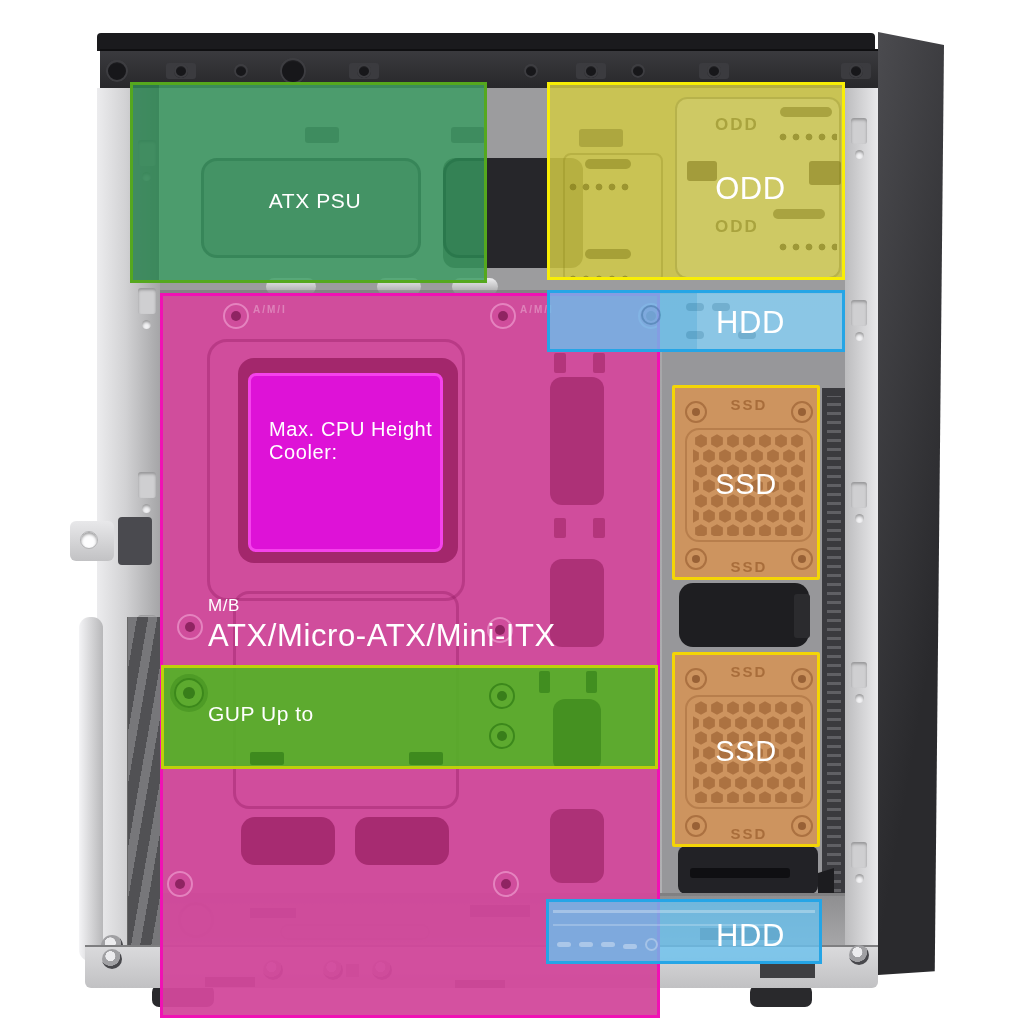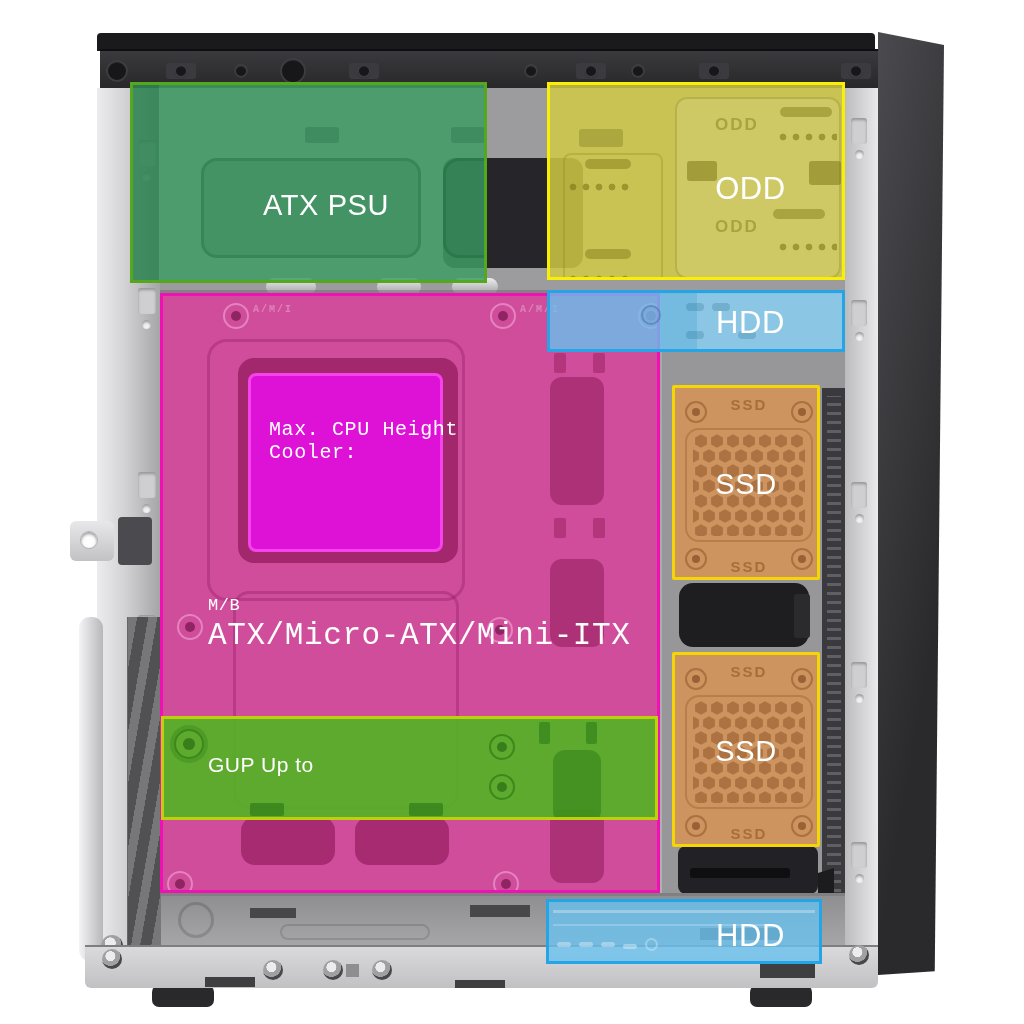--- a/index.html
+++ b/index.html
@@ -120,21 +120,21 @@
     <div class="rivet" style="left:178px;top:13px;width:20px;height:20px;"></div>
     <div class="rivet" style="left:238px;top:13px;width:20px;height:20px;"></div>
     <div class="abs" style="left:261px;top:17px;width:13px;height:13px;background:#8e8e90;"></div>
     <div class="rivet" style="left:287px;top:13px;width:20px;height:20px;"></div>
     <div class="abs" style="left:120px;top:30px;width:50px;height:10px;background:#3f3f42;"></div>
     <div class="abs" style="left:370px;top:33px;width:50px;height:8px;background:#3f3f42;"></div>
     <div class="abs" style="left:675px;top:17px;width:55px;height:14px;background:#3f3f42;"></div>
     <div class="rivet" style="left:764px;top:-2px;width:20px;height:20px;"></div>
   </div>
 
-  <div class="region" style="left:160px;top:293px;width:500px;height:600px;background:var(--mb-fill);border-color:var(--mb-border);font-family:Liberation Mono, monospace;">
+  <div class="region" style="left:160px;top:293px;width:500px;height:725px;background:var(--mb-fill);border-color:var(--mb-border);">
     <div class="stamp" style="left:44px;top:43px;width:258px;height:262px;"></div>
     <div class="stamp" style="left:70px;top:295px;width:226px;height:218px;border-radius:16px;"></div>
     <div class="abs" style="left:75px;top:62px;width:220px;height:205px;background:rgba(125,10,70,.55);border-radius:16px;"></div>
     <div class="pill" style="left:387px;top:81px;width:54px;height:128px;background:rgba(130,15,75,.45);border-radius:12px;"></div>
     <div class="pill" style="left:387px;top:263px;width:54px;height:88px;background:rgba(130,15,75,.45);border-radius:12px;"></div>
     <div class="pill" style="left:387px;top:513px;width:54px;height:74px;background:rgba(130,15,75,.45);border-radius:12px;"></div>
     <div class="abs" style="left:391px;top:57px;width:12px;height:20px;background:rgba(150,30,90,.5);border-radius:2px;"></div>
     <div class="abs" style="left:430px;top:57px;width:12px;height:20px;background:rgba(150,30,90,.5);border-radius:2px;"></div>
     <div class="abs" style="left:391px;top:222px;width:12px;height:20px;background:rgba(150,30,90,.5);border-radius:2px;"></div>
     <div class="abs" style="left:430px;top:222px;width:12px;height:20px;background:rgba(150,30,90,.5);border-radius:2px;"></div>
@@ -150,41 +150,41 @@
     <div class="emboss" style="left:90px;top:8px;font-size:10px;color:rgba(255,255,255,.3);">A/M/I</div>
     <div class="emboss" style="left:357px;top:8px;font-size:10px;color:rgba(255,255,255,.3);">A/M/I</div>
     <div class="rlabel" style="left:45px;top:300px;font-size:17px;text-align:left;">M/B</div>
     <div class="rlabel" style="left:45px;top:322px;font-size:31px;text-align:left;">ATX/Micro-ATX/Mini-ITX</div>
     <div class="abs" style="left:85px;top:77px;width:195px;height:179px;background:var(--cpu-fill);border:3px solid var(--cpu-border);border-radius:8px;padding:42px 0 0 18px;">
       <div class="rlabel" style="position:static;display:block;font-size:20px;text-align:left;">Max. CPU Height</div>
       <div class="rlabel" style="position:static;display:block;font-size:20px;text-align:left;">Cooler:</div>
     </div>
   </div>
 
-  <div class="region" style="left:161px;top:716px;width:497px;height:104px;background:var(--gpu-fill);border-color:var(--gpu-border);">
+  <div class="region" style="left:161px;top:665px;width:497px;height:104px;background:var(--gpu-fill);border-color:var(--gpu-border);">
     <div class="standoff" style="left:10px;top:10px;width:30px;height:30px;--ring:rgba(20,95,5,.45);--dot:rgba(25,90,10,.55);box-shadow:0 0 0 4px rgba(20,95,5,.2);"></div>
     <div class="standoff" style="left:325px;top:15px;width:26px;height:26px;--ring:rgba(20,95,5,.45);--dot:rgba(25,90,10,.55);"></div>
     <div class="standoff" style="left:325px;top:55px;width:26px;height:26px;--ring:rgba(20,95,5,.45);--dot:rgba(25,90,10,.55);"></div>
     <div class="pill" style="left:389px;top:31px;width:48px;height:73px;background:rgba(25,100,10,.35);border-radius:12px;"></div>
     <div class="abs" style="left:375px;top:3px;width:11px;height:22px;background:rgba(25,100,10,.4);border-radius:2px;"></div>
     <div class="abs" style="left:422px;top:3px;width:11px;height:22px;background:rgba(25,100,10,.4);border-radius:2px;"></div>
     <div class="abs" style="left:86px;top:84px;width:34px;height:13px;background:rgba(25,100,10,.45);border-radius:2px;"></div>
     <div class="abs" style="left:245px;top:84px;width:34px;height:13px;background:rgba(25,100,10,.45);border-radius:2px;"></div>
     <div class="abs" style="left:44px;top:34px;display:flex;align-items:baseline;gap:12px;color:var(--label-text,#fff);">
       <span style="font-size:21px;letter-spacing:.5px;">GUP Up to</span>
     </div>
   </div>
 
   <div class="region" style="left:130px;top:82px;width:357px;height:201px;background:var(--psu-fill);border-color:var(--psu-border);">
     <div class="abs" style="left:0;top:0;width:26px;height:195px;background:rgba(0,60,30,.22);"></div>
     <div class="abs" style="left:68px;top:73px;width:220px;height:100px;border-radius:16px;background:rgba(0,70,35,.1);box-shadow:inset 0 0 0 3px rgba(0,80,40,.18);"></div>
     <div class="abs" style="left:310px;top:73px;width:60px;height:100px;border-radius:16px;background:rgba(0,70,35,.1);box-shadow:inset 0 0 0 3px rgba(0,80,40,.18);"></div>
     <div class="abs" style="left:172px;top:42px;width:34px;height:16px;background:rgba(0,70,35,.18);border-radius:3px;"></div>
     <div class="abs" style="left:318px;top:42px;width:34px;height:16px;background:rgba(0,70,35,.18);border-radius:3px;"></div>
-    <div class="rlabel" style="left:83px;top:104px;width:220px;font-size:29px;">ATX PSU</div>
+    <div class="rlabel" style="left:72px;top:104px;width:220px;font-size:21px;">ATX PSU</div>
   </div>
 
   <div class="region" style="left:547px;top:82px;width:298px;height:198px;background:var(--odd-fill);border-color:var(--odd-border);">
     <div class="abs" style="left:125px;top:12px;width:166px;height:182px;background:rgba(255,255,250,.1);border:2px solid rgba(130,125,20,.3);border-radius:12px;"></div>
     <div class="abs" style="left:13px;top:68px;width:100px;height:130px;border:2px solid rgba(130,125,20,.25);border-radius:8px;"></div>
     <div class="abs" style="left:29px;top:44px;width:44px;height:18px;background:rgba(120,115,25,.35);border-radius:3px;"></div>
     <div class="pill" style="left:230px;top:22px;width:52px;height:10px;background:rgba(125,118,20,.45);"></div>
     <div class="pill" style="left:223px;top:124px;width:52px;height:10px;background:rgba(125,118,20,.45);"></div>
     <div class="pill" style="left:35px;top:74px;width:46px;height:10px;background:rgba(125,118,20,.45);"></div>
     <div class="pill" style="left:35px;top:164px;width:46px;height:10px;background:rgba(125,118,20,.45);"></div>

